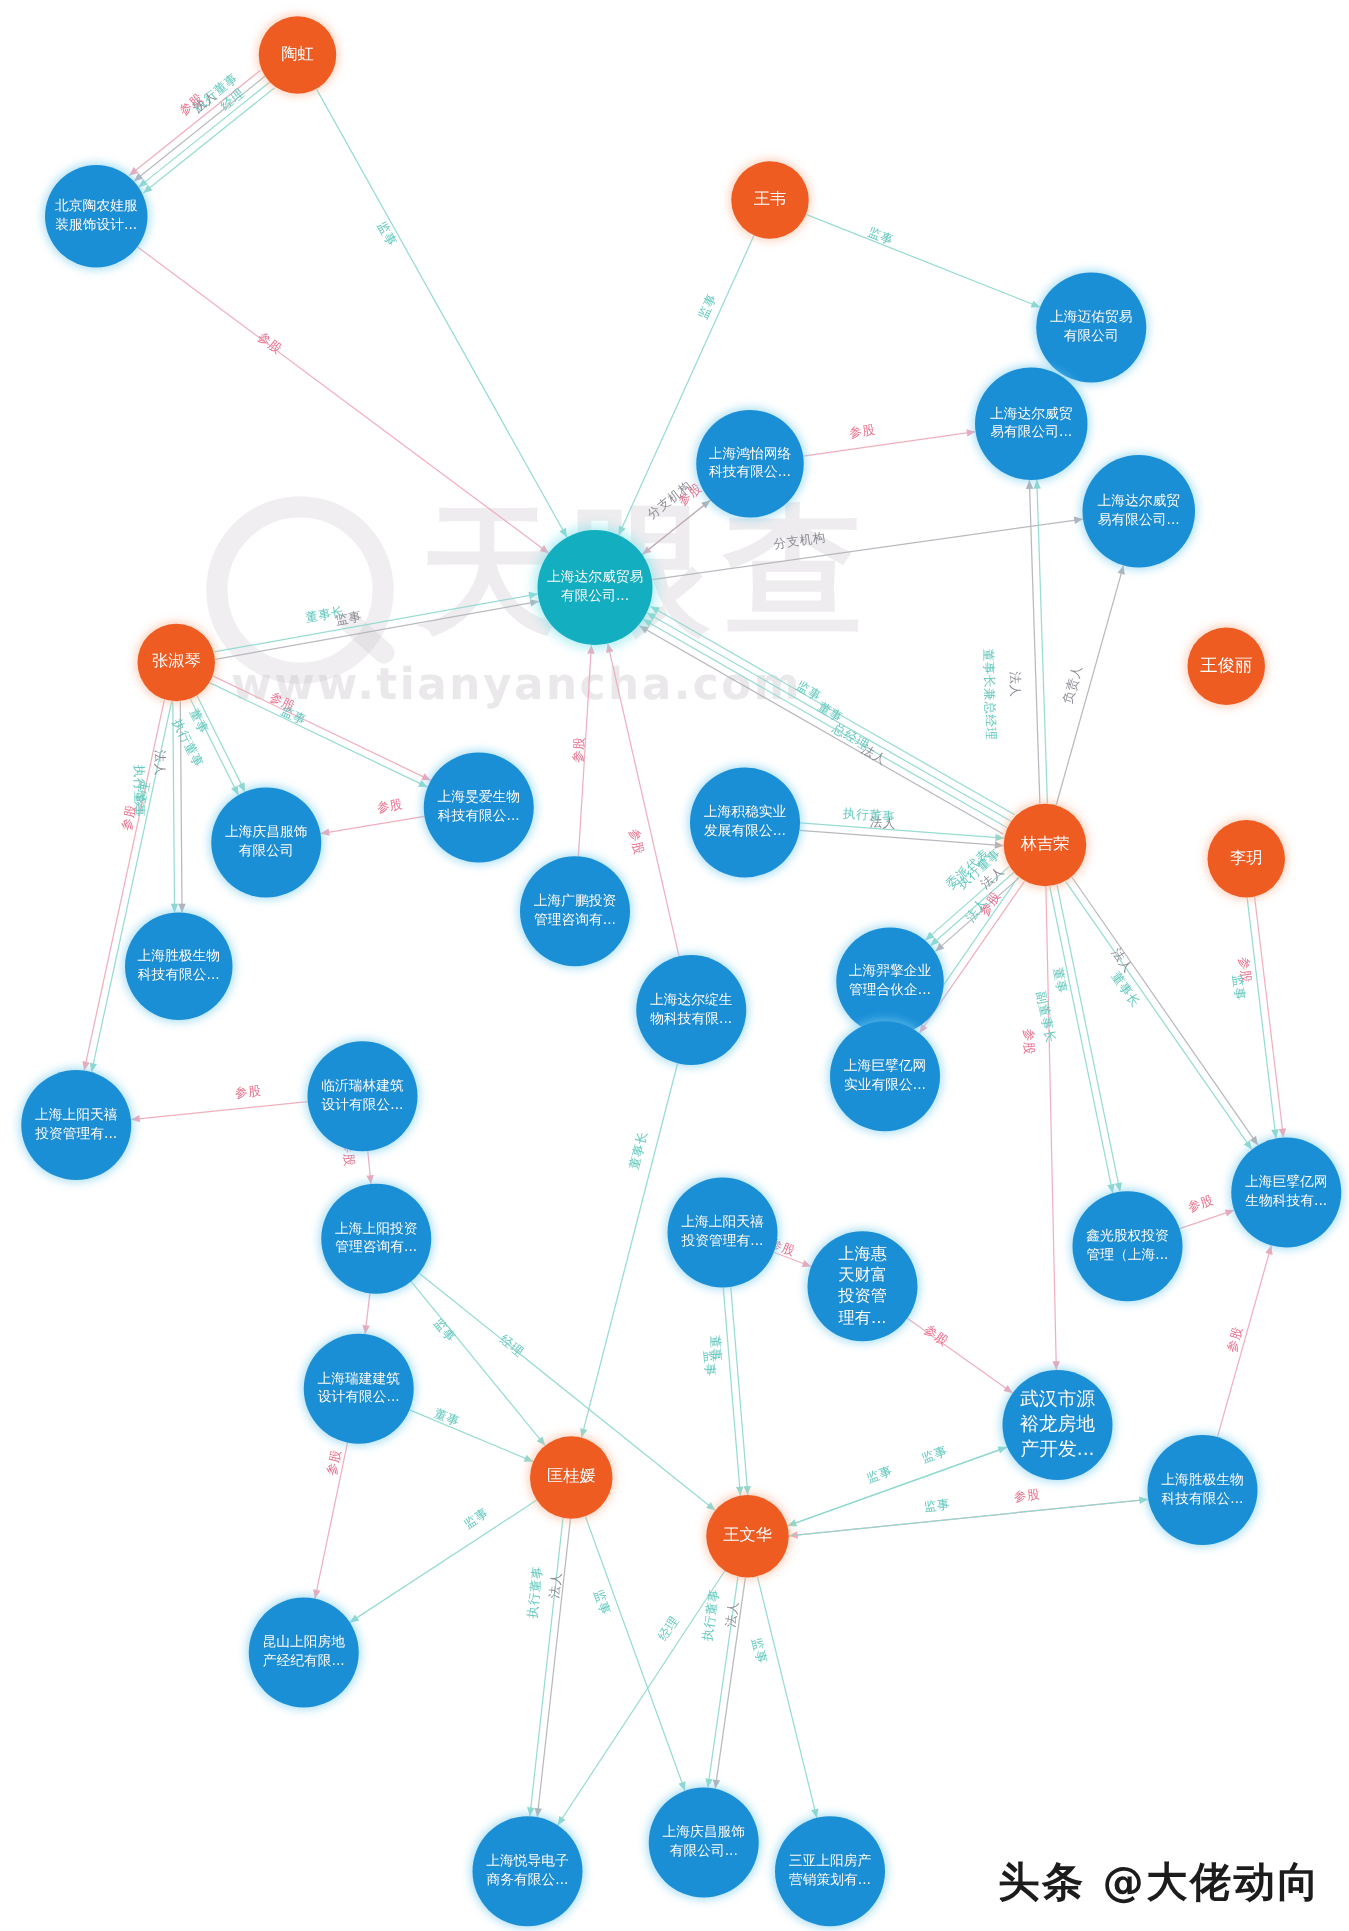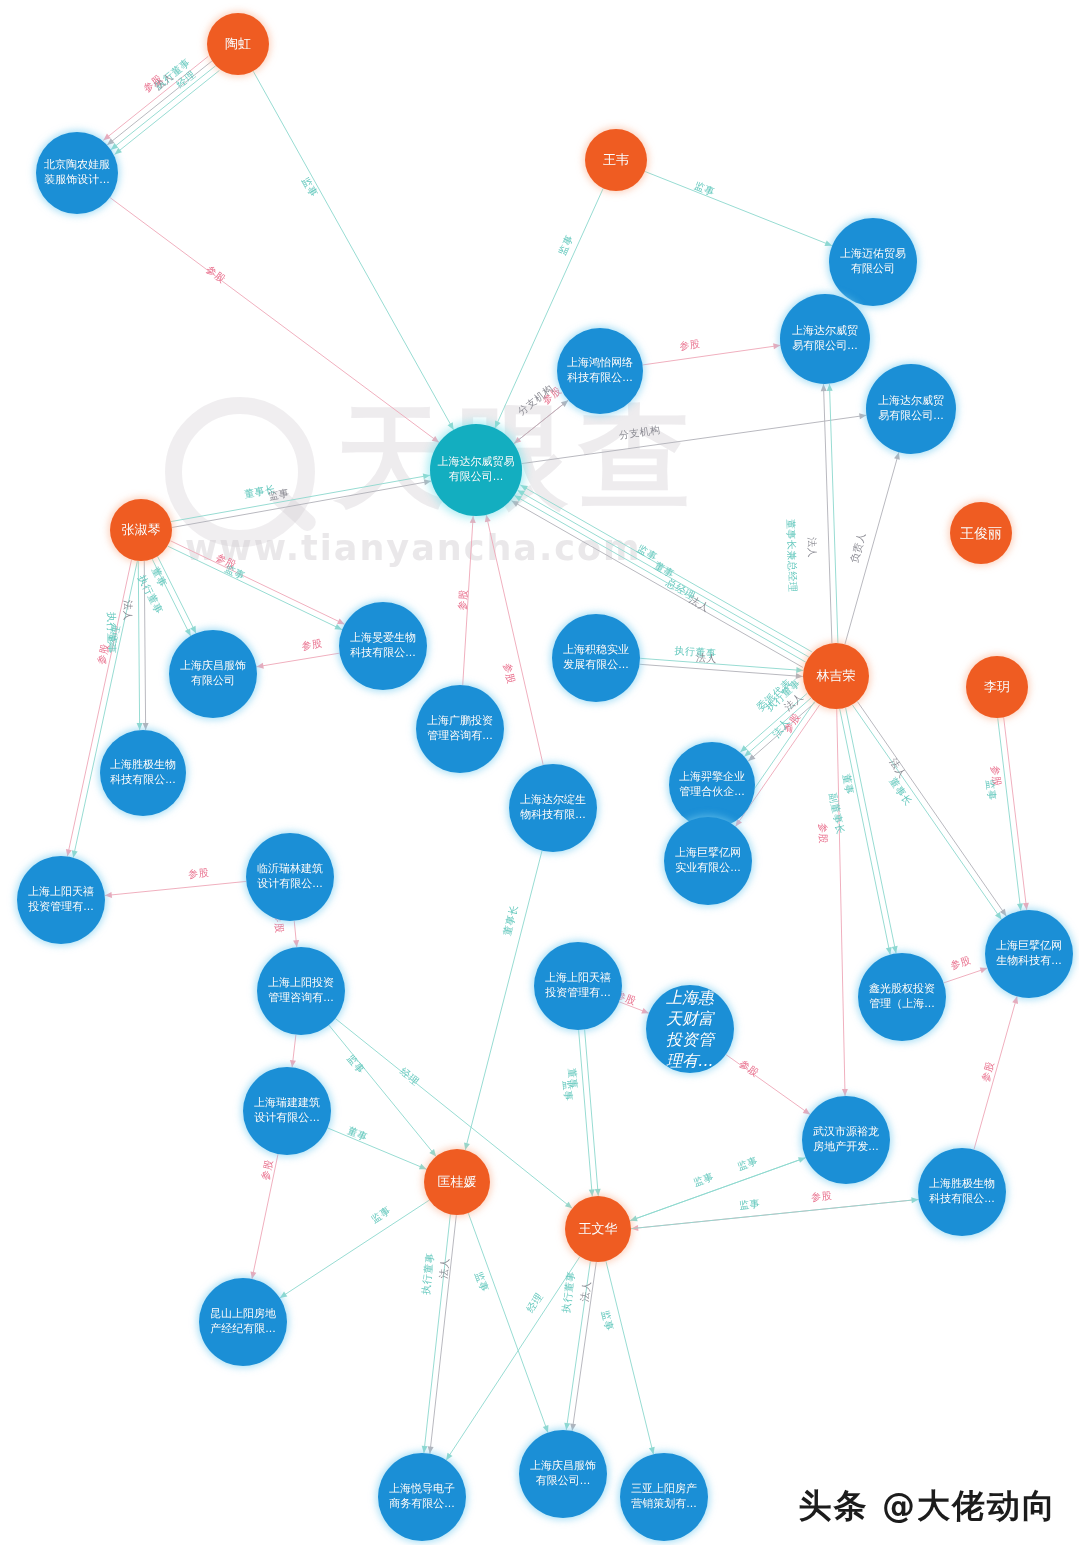--- a/index.html
+++ b/index.html
@@ -409,27 +409,27 @@
       <div class="node company" style="width: 88px; height: 88px; left: 257px; top: 947px;">
         <span class="lbl" style="font-size: 11px; padding: 0px 5px;">上海上阳投资管理咨询有...</span>
       </div>
       <div class="node company" style="width: 88px; height: 88px; left: 534px; top: 942px;">
         <span class="lbl" style="font-size: 11px; padding: 0px 5px;">上海上阳天禧投资管理有...</span>
       </div>
       <div class="node company" style="width: 88px; height: 88px; left: 858px; top: 953px;">
         <span class="lbl" style="font-size: 11px; padding: 0px 5px;">鑫光股权投资管理（上海...</span>
       </div>
       <div class="node company" style="width: 88px; height: 88px; left: 646px; top: 985px;">
-        <span class="lbl" style="font-size: 16px; padding: 0px 17px; font-style: italic;">上海惠天财富投资管理有...</span>
+        <span class="lbl" style="font-size: 13px; padding: 0px 17px;">上海惠天财富投资管理有...</span>
       </div>
       <div class="node company" style="width: 88px; height: 88px; left: 243px; top: 1067px;">
         <span class="lbl" style="font-size: 11px; padding: 0px 5px;">上海瑞建建筑设计有限公...</span>
       </div>
       <div class="node company" style="width: 88px; height: 88px; left: 802px; top: 1096px;">
-        <span class="lbl" style="font-size: 11px; padding: 0px 5px;">武汉市源裕龙房地产开发...</span>
+        <span class="lbl" style="font-size: 15px; padding: 0px 5px;">武汉市源裕龙房地产开发...</span>
       </div>
       <div class="node company" style="width: 88px; height: 88px; left: 918px; top: 1148px;">
         <span class="lbl" style="font-size: 11px; padding: 0px 5px;">上海胜极生物科技有限公...</span>
       </div>
       <div class="node person" style="width: 66px; height: 66px; left: 424px; top: 1149px;">
         <span class="lbl" style="font-size: 13px; padding: 0px 5px;">匡桂媛</span>
       </div>
       <div class="node person" style="width: 66px; height: 66px; left: 565px; top: 1196px;">
         <span class="lbl" style="font-size: 13px; padding: 0px 5px;">王文华</span>
       </div>

